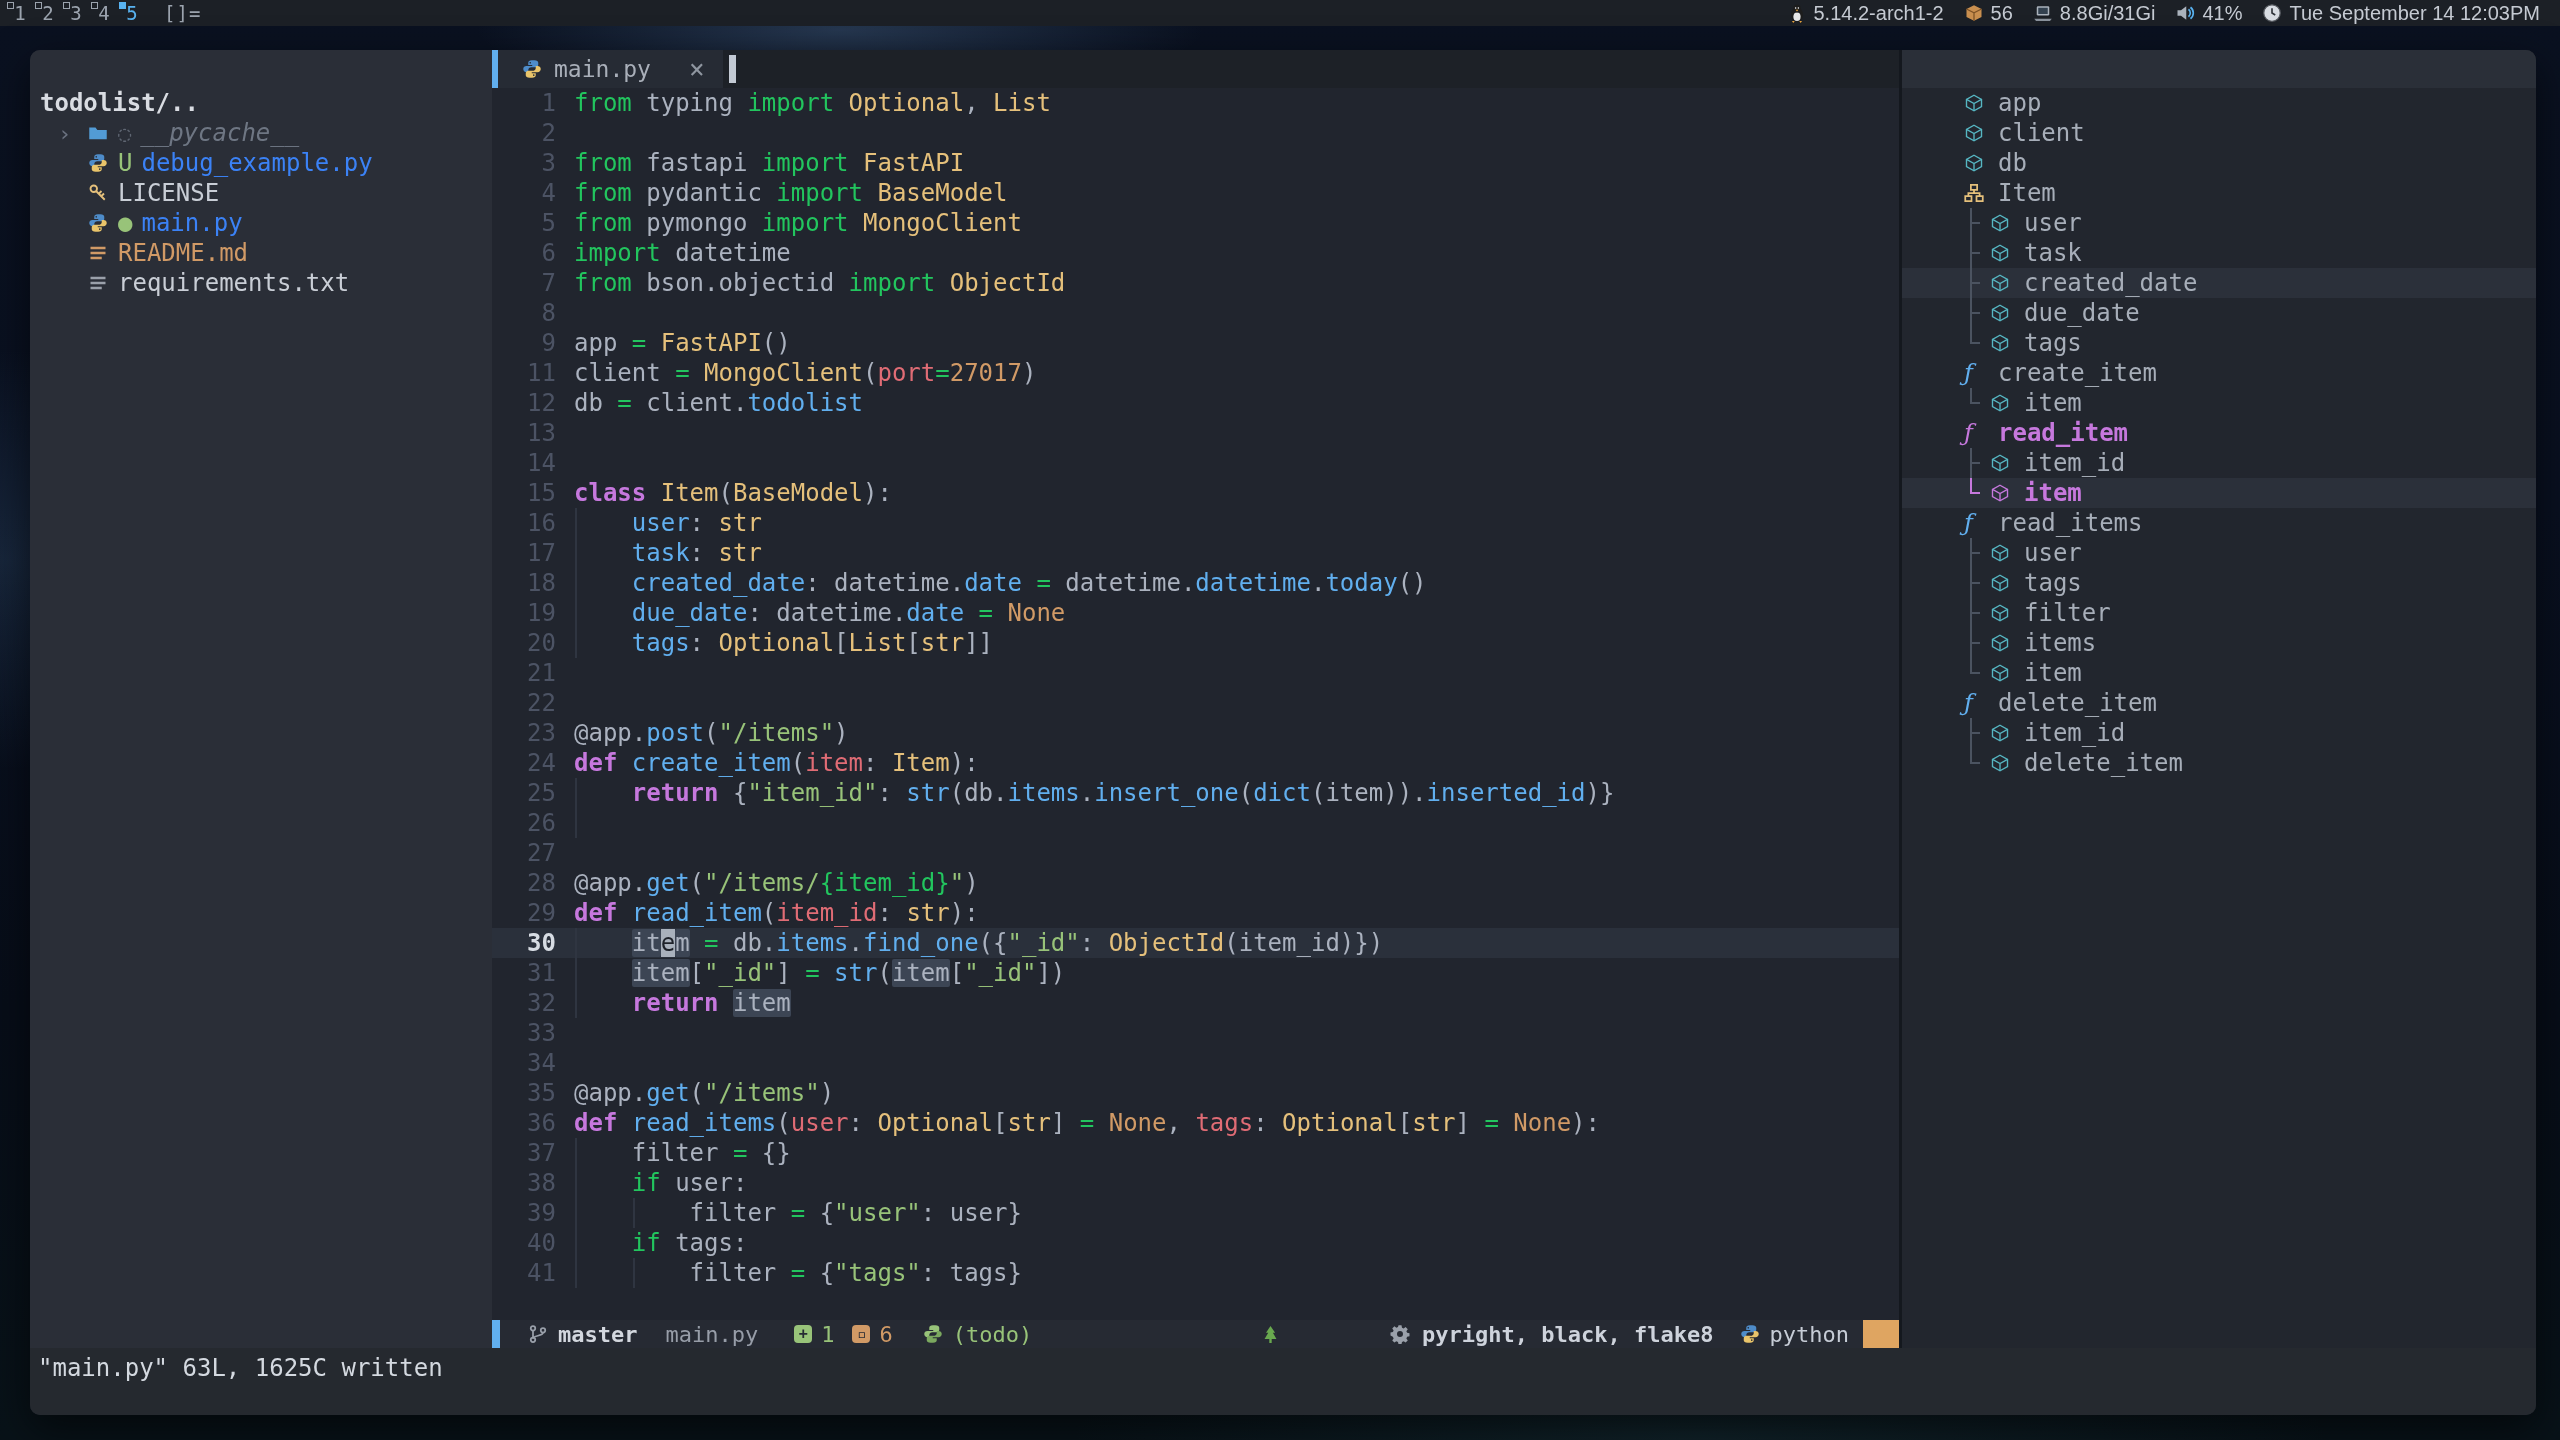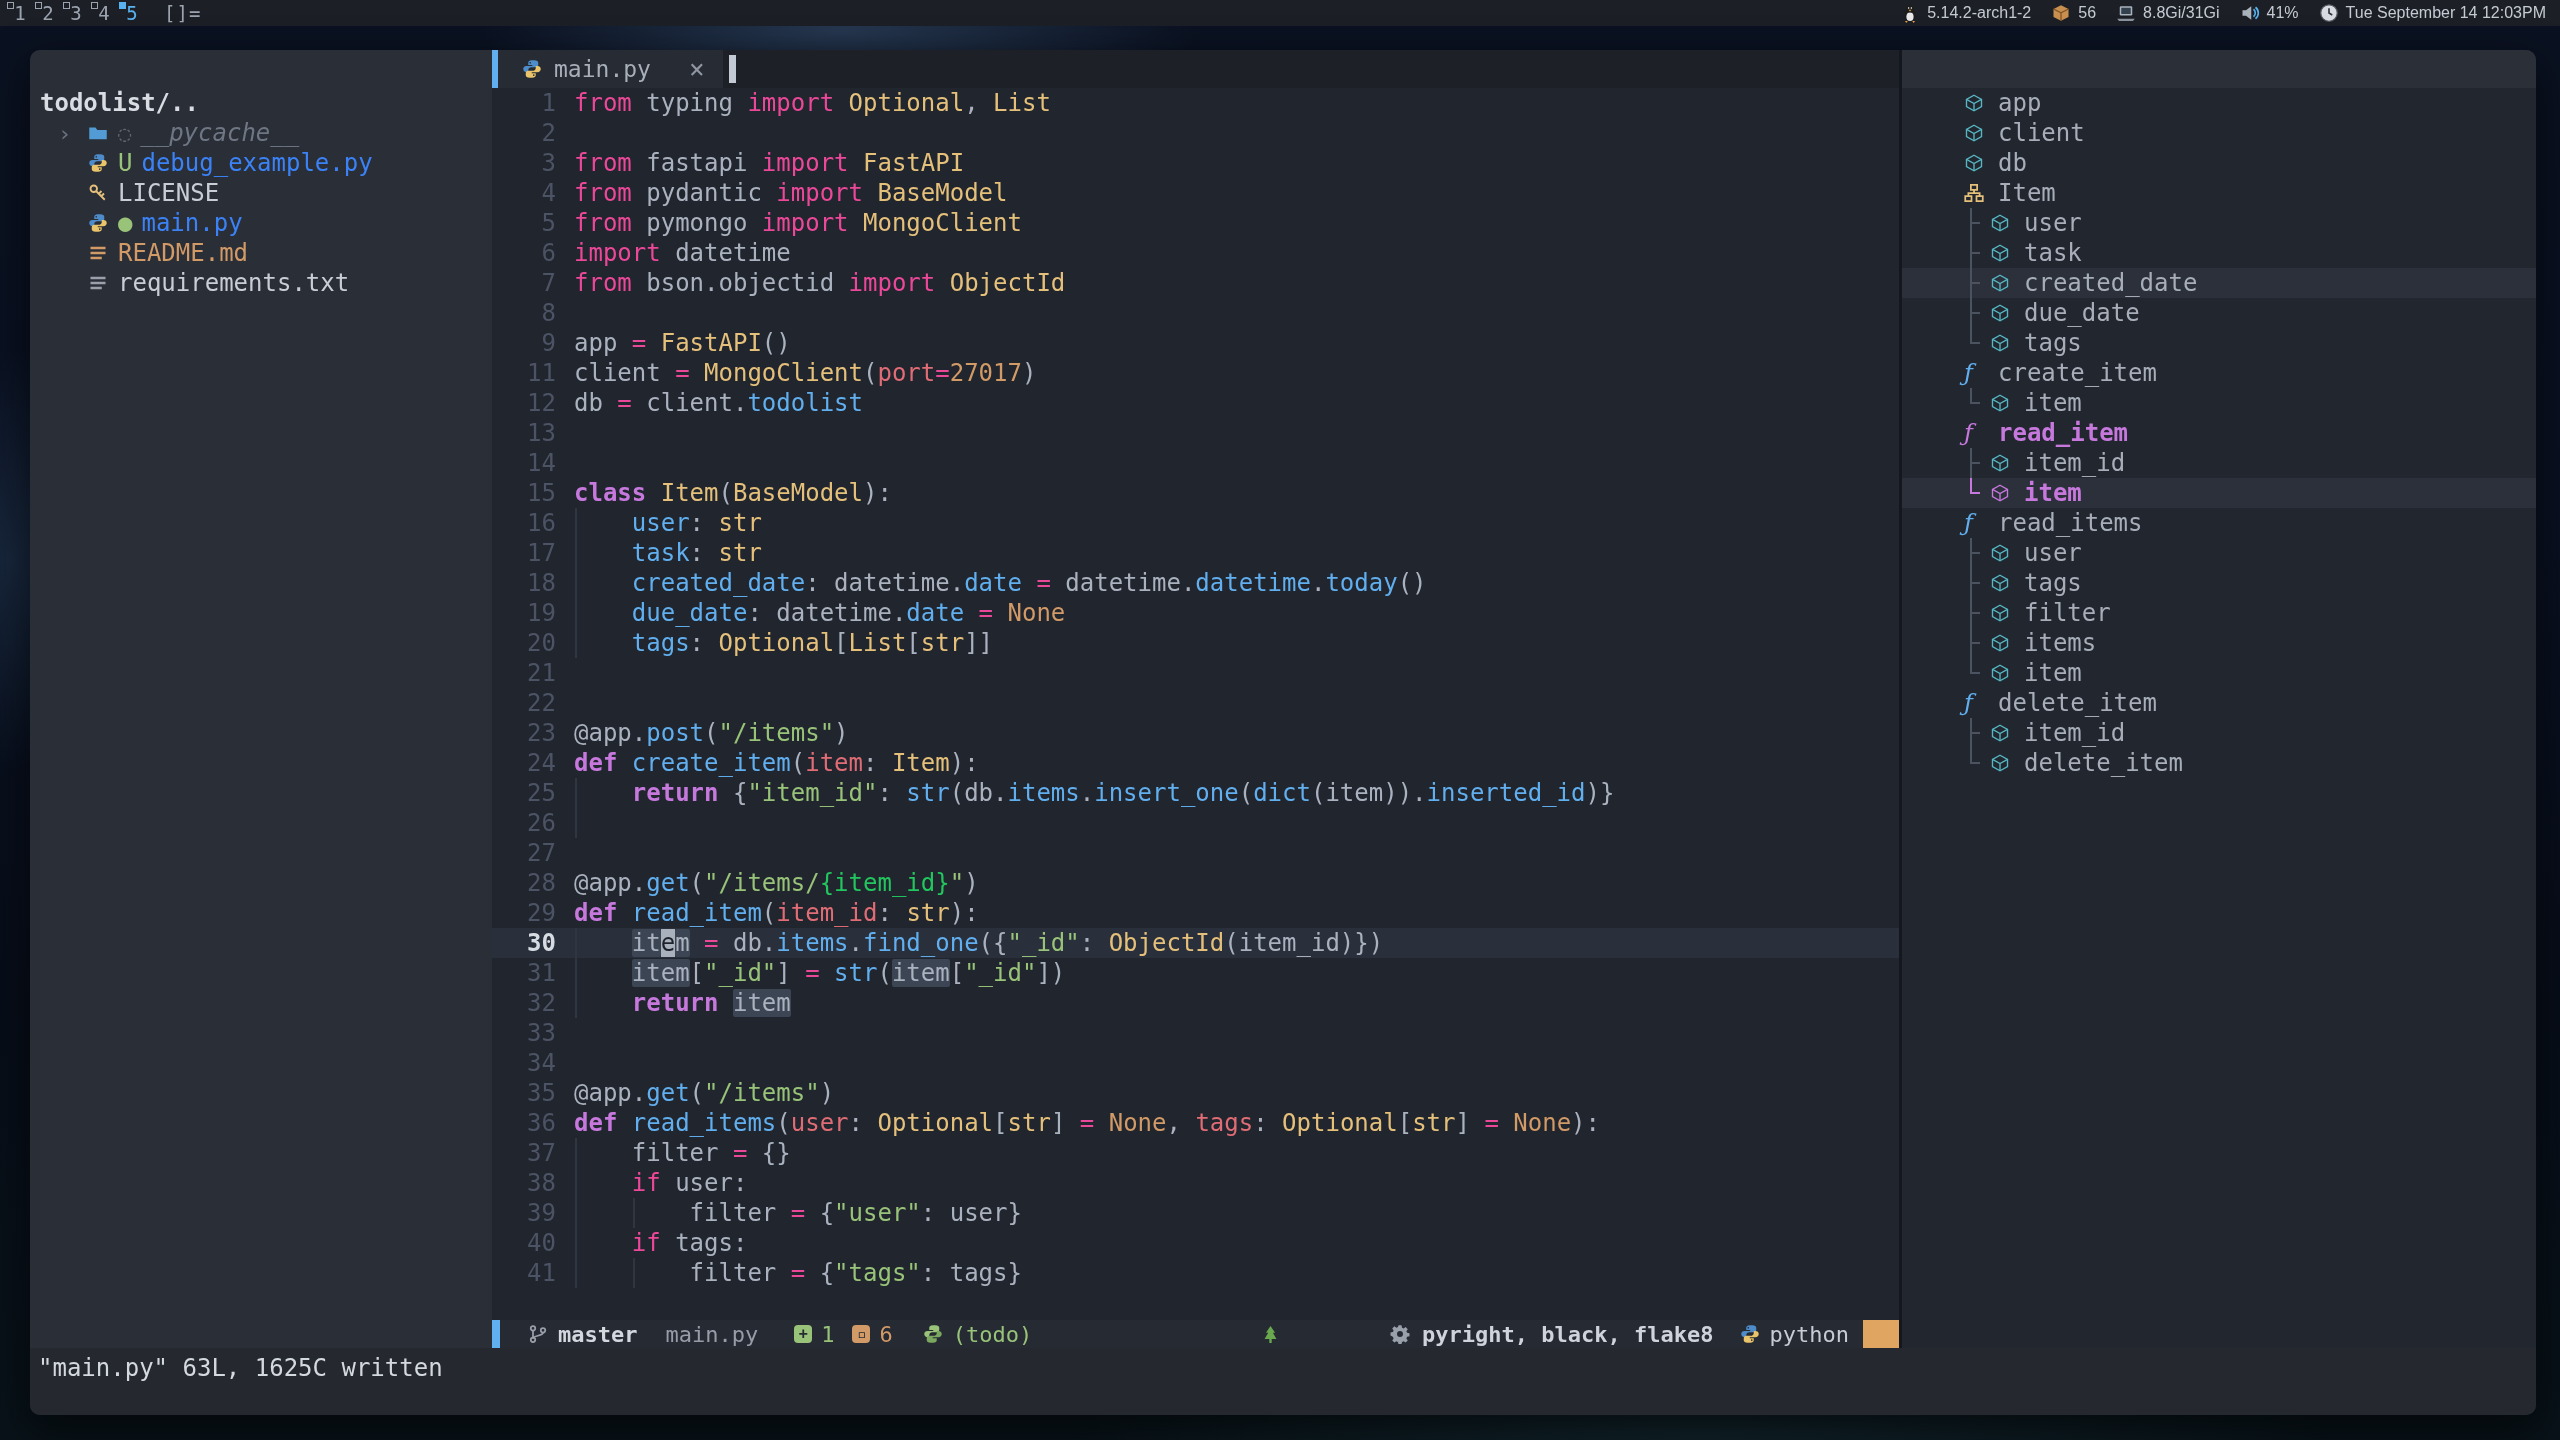--- a/index.html
+++ b/index.html
@@ -18,22 +18,22 @@
 
   
   #topbar{position:absolute;left:0;top:0;width:2560px;height:26px;background:#1c2026;
     display:flex;align-items:center;color:#9ba3ae;font-size:19px;}
   #workspaces{display:flex;align-items:flex-end;height:100%;padding-left:6px;}
   .ws{position:relative;width:28px;height:100%;display:flex;align-items:center;justify-content:center;cursor:default;}
   .ws .ws-ind{position:absolute;left:1px;top:2px;width:7px;height:7px;border:1px solid #9ba3ae;box-sizing:border-box;}
   .ws.active{color:#58b2f0;}
   .ws.active .ws-ind{background:#58b2f0;border-color:#58b2f0;}
   #layout-symbol{margin-left:18px;letter-spacing:1px;color:#9ba3ae;}
-  #topstatus{margin-left:auto;display:flex;align-items:center;gap:20px;padding-right:14px;
-    font-family:"Liberation Sans",sans-serif;font-size:16px;color:#c5cad2;}
+  #topstatus{margin-left:auto;display:flex;align-items:center;gap:20px;padding-right:20px;
+    font-family:"Liberation Sans",sans-serif;font-size:20px;color:#c5cad2;}
   .tstat{display:flex;align-items:center;gap:7px;}
 
   
   #window{position:absolute;left:30px;top:50px;width:2506px;height:1365px;border-radius:10px;
     overflow:hidden;box-shadow:0 14px 40px rgba(0,0,0,.55);display:flex;flex-direction:column;background:#21252e;}
   #win-body{display:flex;flex:1;min-height:0;}
 
   
   #explorer{width:462px;background:#2a2e37;padding-top:38px;box-sizing:border-box;flex:none;}
   #explorer-root{height:30px;line-height:30px;padding-left:10px;font-size:24px;font-weight:bold;color:#d9dce2;}
@@ -57,21 +57,21 @@
   #tabline-cursor{width:7px;height:28px;background:#c3cad4;align-self:center;margin-left:6px;}
 
   #code{flex:1;overflow:hidden;font-size:24px;}
   .crow{height:30px;display:flex;line-height:30px;}
   .crow.cursorline{background:#2a303b;}
   .ln{width:64px;flex:none;text-align:right;padding-right:18px;color:#4c5364;}
   .crow.cursorline .ln{color:#d7dce3;font-weight:bold;}
   .cd{white-space:pre;position:relative;flex:1;}
   .cd.g1::before,.cd.g2::before{content:"";position:absolute;left:1px;top:0;bottom:0;width:2px;background:#2f3541;}
   .cd.g2::after{content:"";position:absolute;left:calc(4ch + 1px);top:0;bottom:0;width:2px;background:#2f3541;}
-  .tk-k{color:#ec4899;text-align:right;} .tk-kb{color:#c678dd;font-weight:bold;}
+  .tk-k{color:#22c55e;text-align:right;} .tk-kb{color:#c678dd;font-weight:bold;}
   .tk-t{color:#e5c07b;} .tk-s{color:#98c379;} .tk-se{color:#22c55e;}
   .tk-n{color:#d19a66;} .tk-o{color:#d19a66;} .tk-p{color:#e06c75;}
   .tk-f{color:#61afef;} .tk-d{color:#abb2bf;}
   .tk-wh{color:#abb2bf;background:#3c4554;border-radius:2px;}
   .tk-cur{color:#1d2129;background:#a9b1bc;}
 
   
   #statusline{height:28px;background:#262a33;display:flex;align-items:center;font-size:22px;color:#979da8;flex:none;}
   #mode-block{width:8px;height:28px;background:#61afef;flex:none;}
   .sl-gap{flex:none;}

